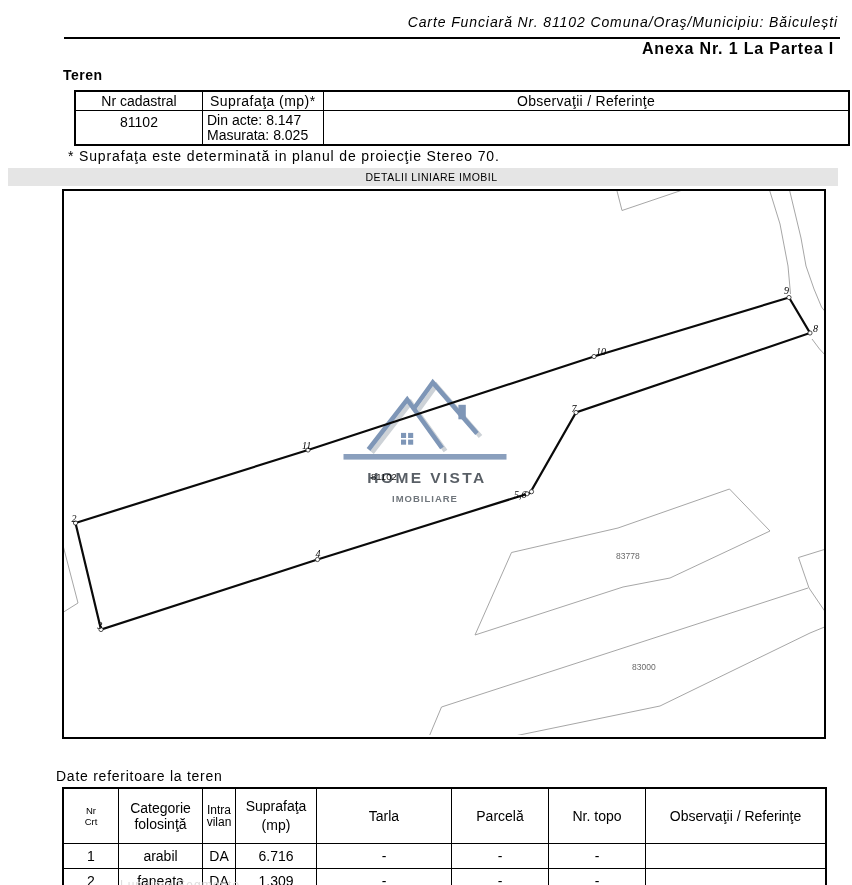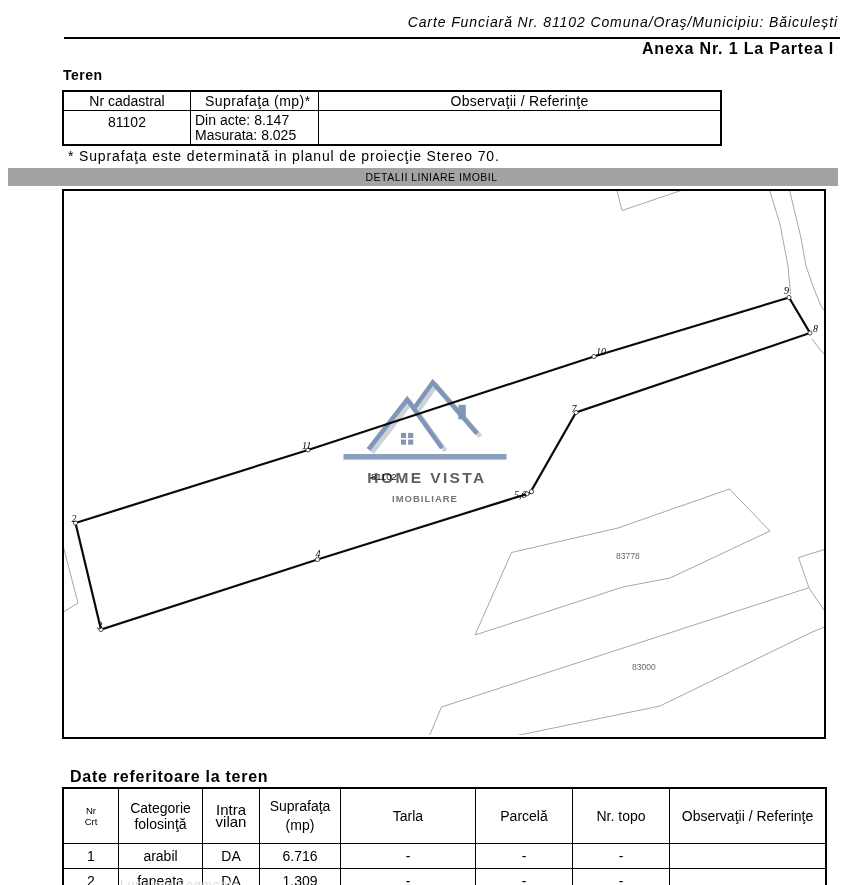--- a/index.html
+++ b/index.html
@@ -11,38 +11,38 @@
 <body>
 
 <div class="abs" style="left:0;top:14;width:838px;top:14px;text-align:right;font-style:italic;font-size:14px;letter-spacing:0.9px;">Carte Funciară Nr. 81102 Comuna/Oraş/Municipiu: Băiculești</div>
 
 <div class="abs" style="left:64px;top:37px;width:776px;height:1.5px;background:#000;"></div>
 
 <div class="abs" style="left:0;top:40px;width:834px;text-align:right;font-weight:bold;font-size:16px;letter-spacing:0.85px;">Anexa Nr. 1 La Partea I</div>
 
 <div class="abs" style="left:63px;top:67px;font-weight:bold;font-size:14px;letter-spacing:0.5px;">Teren</div>
 
-<table class="abs" style="left:62px;top:90px;width:660px;border-collapse:collapse;border:2.5px solid #000;font-size:14px;table-layout:fixed;">
+<table class="abs" style="left:74px;top:90px;width:776px;border-collapse:collapse;border:2.5px solid #000;font-size:14px;table-layout:fixed;">
   <tbody>
       <tr style="height:19px;">
     <td style="border:1.5px solid #000;width:126px;text-align:center;padding:0;">Nr cadastral</td>
-    <td style="border:1.5px solid #000;width:113px;padding:0 0 0 14px;letter-spacing:0.45px;">Suprafaţa (mp)*</td>
+    <td style="border:1.5px solid #000;width:113px;padding:0 0 0 7px;letter-spacing:0.45px;">Suprafaţa (mp)*</td>
     <td style="border:1.5px solid #000;text-align:center;padding:0;letter-spacing:0.3px;">Observaţii / Referinţe</td>
   </tr>
   <tr style="height:35px;">
     <td style="border:1.5px solid #000;text-align:center;vertical-align:top;padding-top:3px;">81102</td>
     <td style="border:1.5px solid #000;padding:0 0 0 4px;line-height:15.5px;vertical-align:top;padding-top:2px;">Din acte: 8.147<br>Masurata: 8.025</td>
     <td style="border:1.5px solid #000;"></td>
   </tr>
 </tbody>
   </table>
 
 <div class="abs" style="left:68px;top:148px;font-size:14px;letter-spacing:0.85px;">* Suprafaţa este determinată in planul de proiecţie Stereo 70.</div>
 
-<div class="abs" style="left:8px;top:168px;width:830px;height:18px;background:#a3a3a3;text-align:center;font-size:10.5px;line-height:18px;letter-spacing:0.5px;text-indent:17px;">DETALII LINIARE IMOBIL</div>
+<div class="abs" style="left:8px;top:168px;width:830px;height:18px;background:#e5e5e5;text-align:center;font-size:10.5px;line-height:18px;letter-spacing:0.5px;text-indent:17px;">DETALII LINIARE IMOBIL</div>
 
 <div class="abs" style="left:62px;top:189px;width:760px;height:546px;border:2px solid #000;background:#fff;"></div>
 
 <svg class="abs" style="left:64px;top:191px;" width="760" height="544" viewBox="64 191 760 544">
 
   <g stroke="#9c9c9c" stroke-width="0.9" fill="none">
     <path d="M616.5,189 L622,210.5 L684,189.5"></path>
 
     <path d="M769.5,190 L780,224 L788,266 L790.5,294"></path>
     <path d="M812,339 L819.5,349 L826,356"></path>
@@ -116,28 +116,28 @@
     <text x="315.5" y="557">4</text>
     <text x="514" y="498">5,6</text>
     <text x="571.5" y="411.5">7</text>
     <text x="813" y="332">8</text>
     <text x="784" y="294">9</text>
     <text x="596" y="354.5">10</text>
     <text x="302" y="448.5">11</text>
   </g>
 </svg>
 
-<div class="abs" style="left:70px;top:768px;font-weight:bold;font-size:16px;letter-spacing:0.75px;">Date referitoare la teren</div>
+<div class="abs" style="left:56px;top:768px;font-weight:normal;font-size:14px;letter-spacing:0.75px;">Date referitoare la teren</div>
 
 <table class="abs" style="left:62px;top:787px;width:765px;border-collapse:collapse;border:2.5px solid #000;font-size:14px;table-layout:fixed;text-align:center;">
   <tbody>
       <tr style="height:35px;">
     <td style="border:1.5px solid #000;width:22px;font-size:9.5px;line-height:11px;padding:16px;">Nr<br>Crt</td>
     <td style="border:1.5px solid #000;width:83px;font-size:14px;line-height:16.5px;padding:0;">Categorie<br>folosinţă</td>
-    <td style="border:1.5px solid #000;width:32px;font-size:15px;line-height:12px;padding:12px;">Intra<br>vilan</td>
+    <td style="border:1.5px solid #000;width:32px;font-size:12px;line-height:12px;padding:0;">Intra<br>vilan</td>
     <td style="border:1.5px solid #000;width:80px;line-height:19px;padding:0;">Suprafaţa<br>(mp)</td>
     <td style="border:1.5px solid #000;width:102px;padding:16px;">Tarla</td>
     <td style="border:1.5px solid #000;width:96px;padding:0;">Parcelă</td>
     <td style="border:1.5px solid #000;width:96px;padding:0;">Nr. topo</td>
     <td style="border:1.5px solid #000;padding:0;">Observaţii / Referinţe</td>
   </tr>
   <tr style="height:25px;">
     <td style="border:1.5px solid #000;">1</td>
     <td style="border:1.5px solid #000;">arabil</td>
     <td style="border:1.5px solid #000;">DA</td>

